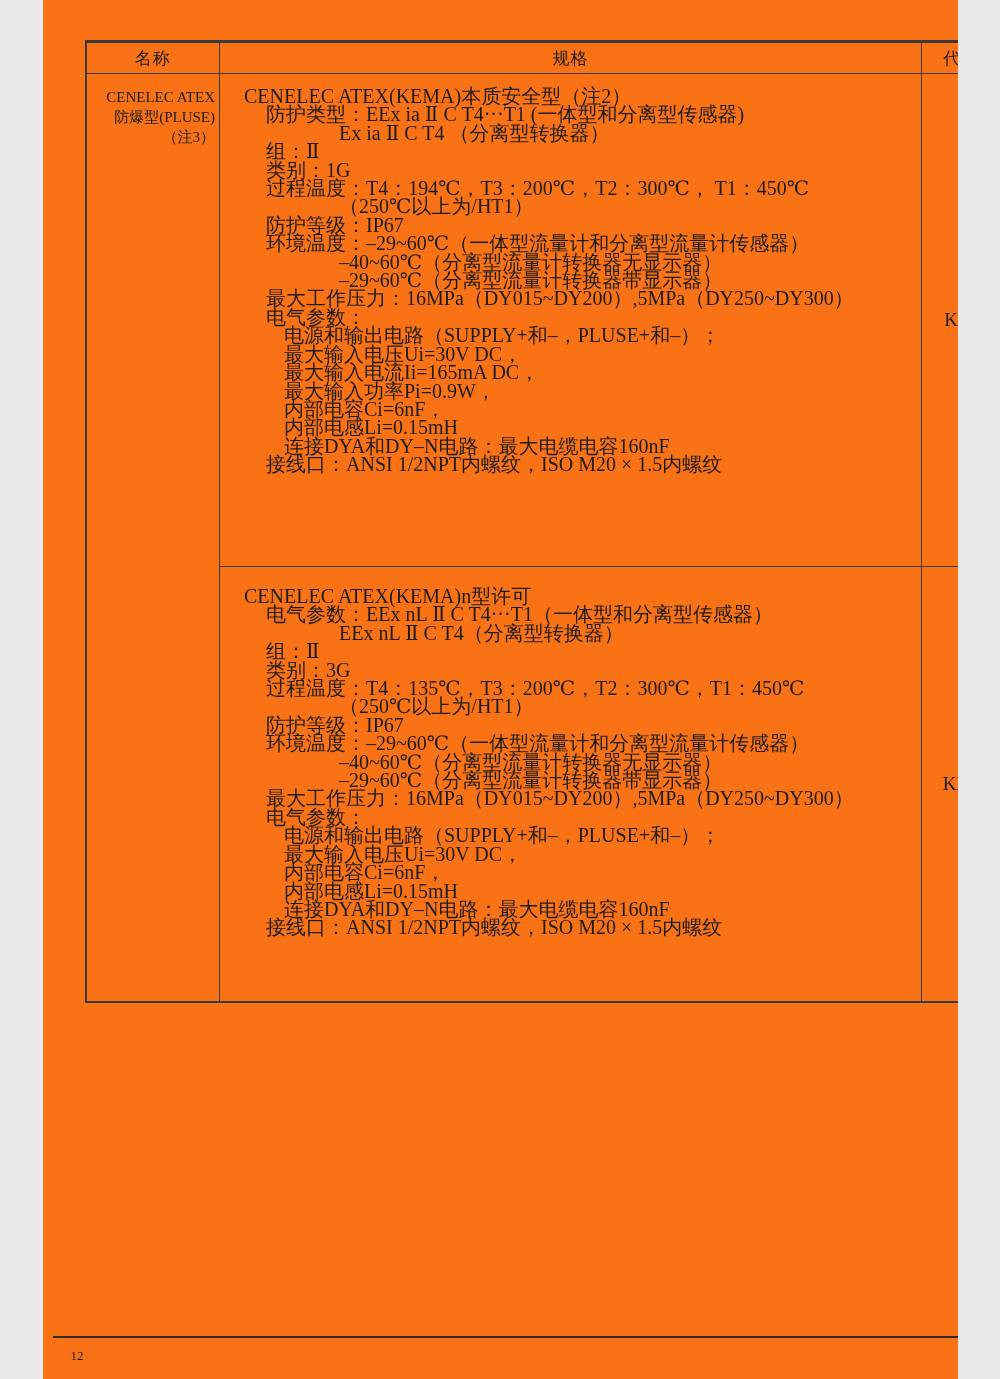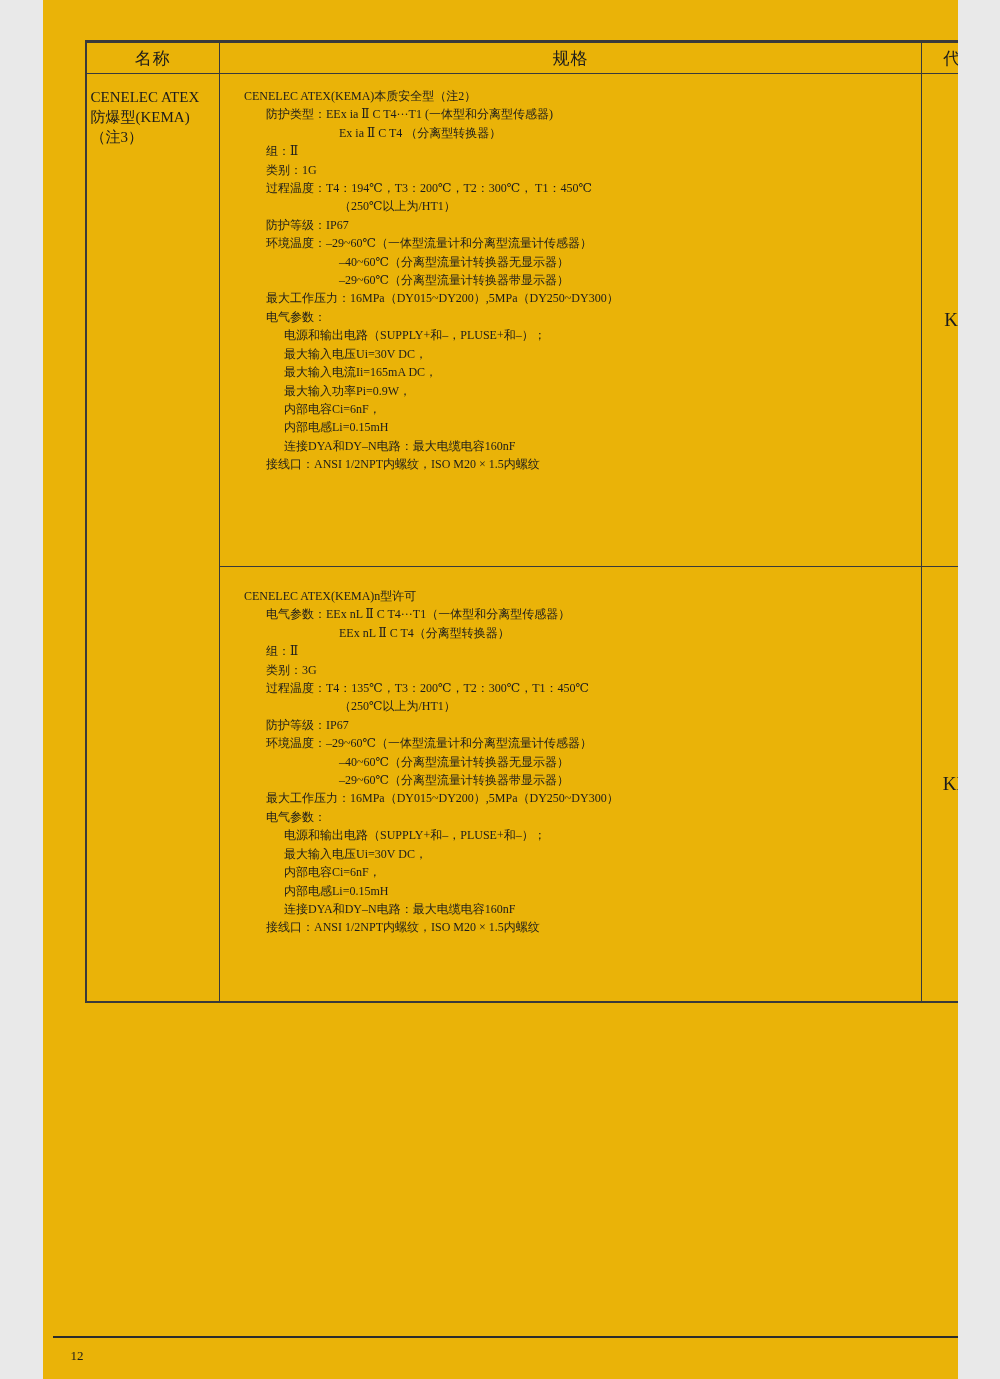--- a/index.html
+++ b/index.html
@@ -5,21 +5,21 @@
   html, body {
     margin: 0;
     padding: 0;
     background: #e9e9e9;
   }
   .page {
     position: relative;
     width: 915px;
     height: 1379px;
     margin: 0 auto;
-    background: #eab308;
+    background: #f97316;
     font-family: "Liberation Serif", "DejaVu Serif", serif;
     color: #1c1c1c;
     overflow: hidden;
   }
   table.spec-table {
     position: absolute;
     left: 42px;
     top: 40px;
     width: 916px;
     border-collapse: collapse;
@@ -38,29 +38,29 @@
     height: 30px;
     font-size: 17px;
     font-weight: normal;
     text-align: center;
     vertical-align: middle;
     letter-spacing: 1px;
     padding: 0;
   }
   td.name-cell {
     vertical-align: top;
-    text-align: left;
+    text-align: right;
     padding: 13px 4px 0 4px;
     font-size: 15px;
     line-height: 20px;
   }
   td.spec-cell {
     vertical-align: top;
     padding: 13px 8px 0 24px;
-    font-size: 12px;
+    font-size: 20px;
     line-height: 18.4px;
   }
   td.spec-cell.row2 {
     padding-top: 20px;
   }
   td.code-cell {
     vertical-align: middle;
     text-align: center;
     font-size: 19px;
     padding: 0;
@@ -101,21 +101,21 @@
     <tbody>
         <tr>
       <th class="hdr">名称</th>
       <th class="hdr">规格</th>
       <th class="hdr">代码</th>
     </tr>
     <tr class="body-row-1">
       <td class="name-cell" rowspan="2">
         <div>
               <div>CENELEC ATEX</div>
-              <div>防爆型(KEMA)</div>
+              <div>防爆型(PLUSE)</div>
               <div>（注3）</div>
             </div>
       </td>
       <td class="spec-cell row1">
         <div class="spec-lines">
               <div class="spec-line ind0">CENELEC ATEX(KEMA)本质安全型（注2）</div>
               <div class="spec-line ind1">防护类型：EEx ia Ⅱ C T4···T1 (一体型和分离型传感器)</div>
               <div class="spec-line ind3">Ex ia Ⅱ C T4 （分离型转换器）</div>
               <div class="spec-line ind1">组：Ⅱ</div>
               <div class="spec-line ind1">类别：1G</div>

